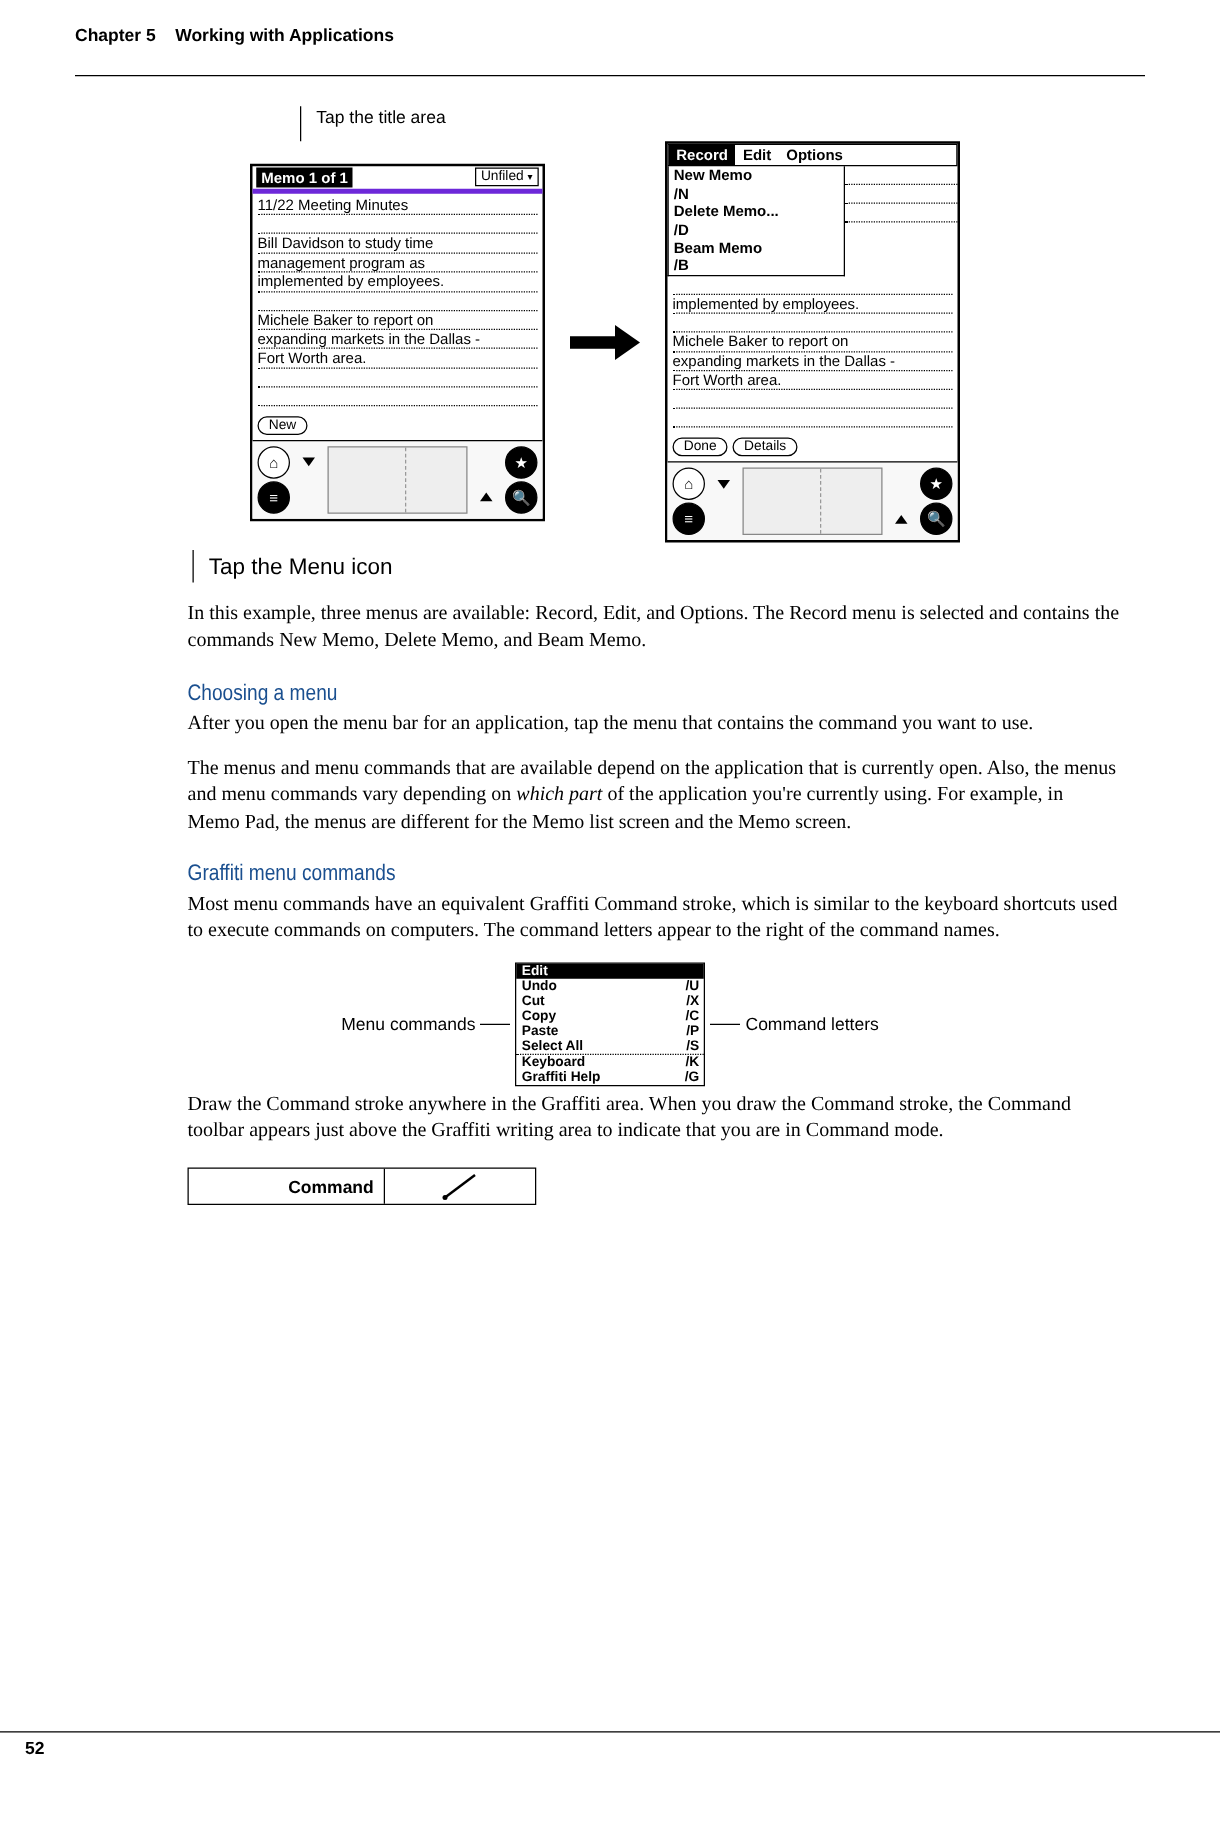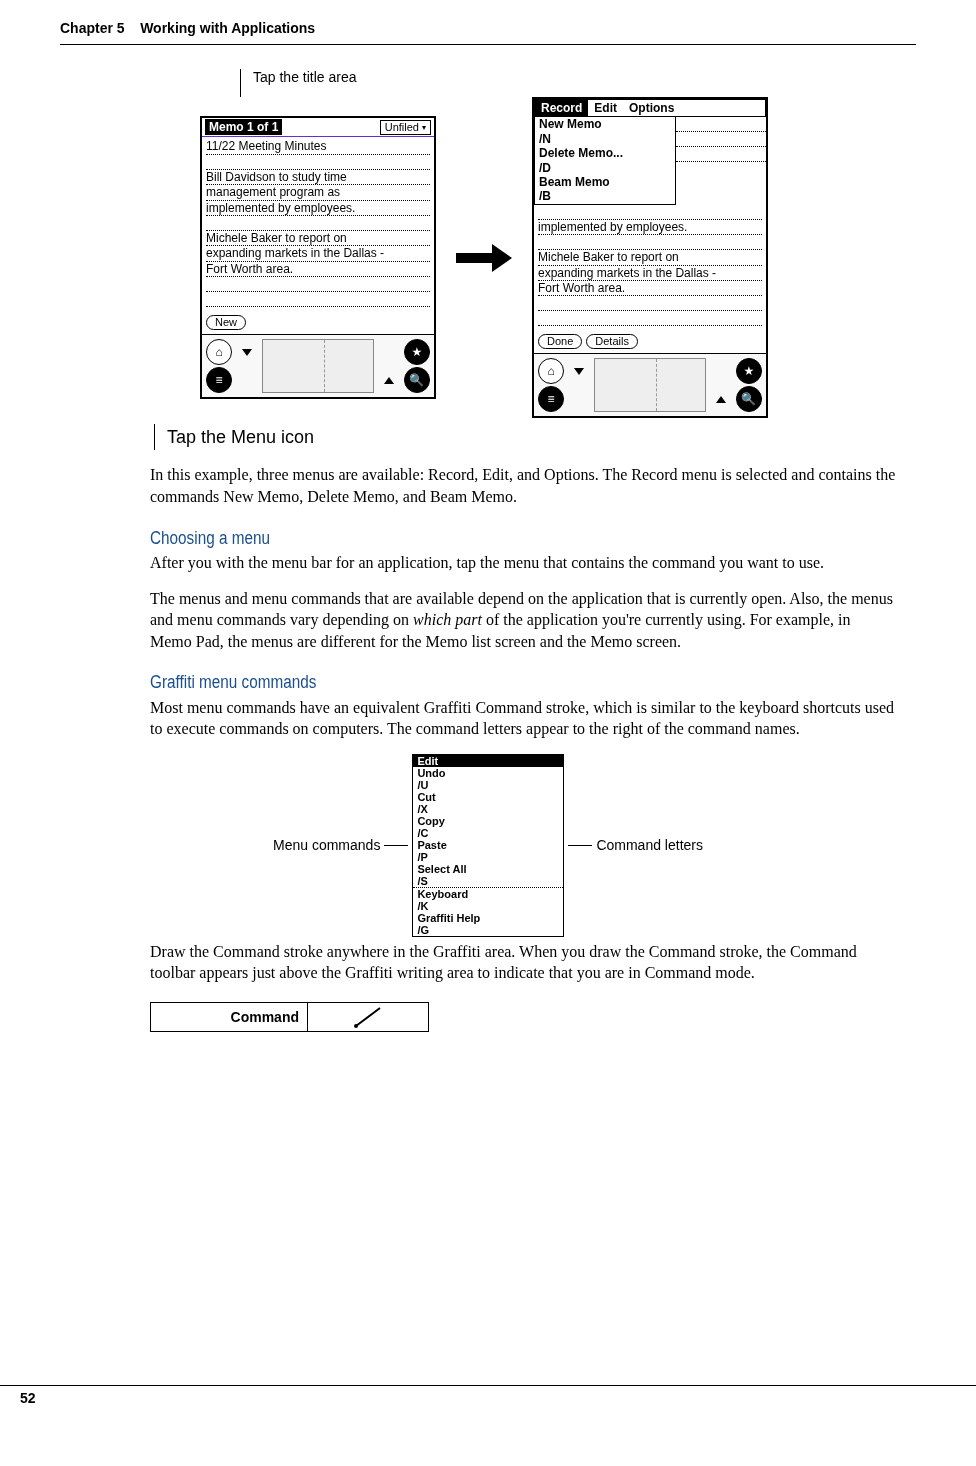--- a/index.html
+++ b/index.html
@@ -14,21 +14,21 @@
   .page {
     padding: 20px 60px 20px 60px;
     position: relative;
     min-height: 1426px;
     box-sizing: border-box;
   }
   .header {
     font-family: Arial, Helvetica, sans-serif;
     font-size: 14px;
     font-weight: bold;
-    padding-bottom: 8px;
+    padding-bottom: 24px;
     border-bottom: 1px solid #000;
     margin-bottom: 24px;
   }
   .footer {
     position: absolute;
     bottom: 20px;
     left: 0;
     right: 0;
     border-top: 1px solid #000;
     padding-top: 4px;
@@ -89,23 +89,23 @@
   .palm-device {
     width: 232px;
     border: 2px solid #000;
     background: #fff;
     font-family: Arial, Helvetica, sans-serif;
     font-size: 12px;
     line-height: 1.2;
   }
   .palm-title {
     display:flex;
-    align-items:flex-end;
+    align-items:center;
     padding: 1px 3px;
-    border-bottom: 1px solid #6d28d9;
+    border-bottom: 4px solid #6d28d9;
   }
   .palm-title-black {
     background:#000;
     color:#fff;
     font-weight:bold;
     padding:1px 4px;
     display:inline-block;
   }
   .palm-category {
     margin-left:auto;
@@ -224,21 +224,21 @@
   }
   .edit-line { width:24px;border-top:1px solid #000; }
   .edit-menu {
     border:1px solid #000;
     font-family: Arial, Helvetica, sans-serif;
     font-size:11px;
     font-weight:bold;
     width:150px;
   }
   .edit-menu .hdr { background:#000;color:#fff;padding:0 4px;}
-  .edit-menu .mi { display:flex;justify-content:space-between;padding:0 4px;flex-direction:column;}
+  .edit-menu .mi { display:flex;justify-content:space-between;padding:0 4px;}
   .edit-menu .sep { border-top:1px dotted #000;}
 
   
   .cmd-table {
     border:1px solid #000;
     display:inline-flex;
     margin-left: 90px;
     margin-top: 4px;
     text-align: right;
   }
@@ -384,21 +384,21 @@
 
   
   <div class="callout-bottom">
     <span>Tap the Menu icon</span>
   </div>
 
   <div class="body-text">
     <p>In this example, three menus are available: Record, Edit, and Options. The Record menu is selected and contains the commands New Memo, Delete Memo, and Beam Memo.</p>
 
     <div class="section-heading">Choosing a menu</div>
-    <p>After you with the menu bar for an application, tap the menu that contains the command you want to use.</p>
+    <p>After you open the menu bar for an application, tap the menu that contains the command you want to use.</p>
     <p>
       <span>The menus and menu commands that are available depend on the application that is currently open. Also, the menus and menu commands vary depending on </span><span class="italic">which part</span><span> of the application you're currently using. For example, in Memo Pad, the menus are different for the Memo list screen and the Memo screen.</span>
     </p>
 
     <div class="section-heading">Graffiti menu commands</div>
     <p>Most menu commands have an equivalent Graffiti Command stroke, which is similar to the keyboard shortcuts used to execute commands on computers. The command letters appear to the right of the command names.</p>
   </div>
 
   
   <div class="edit-figure-wrap">

